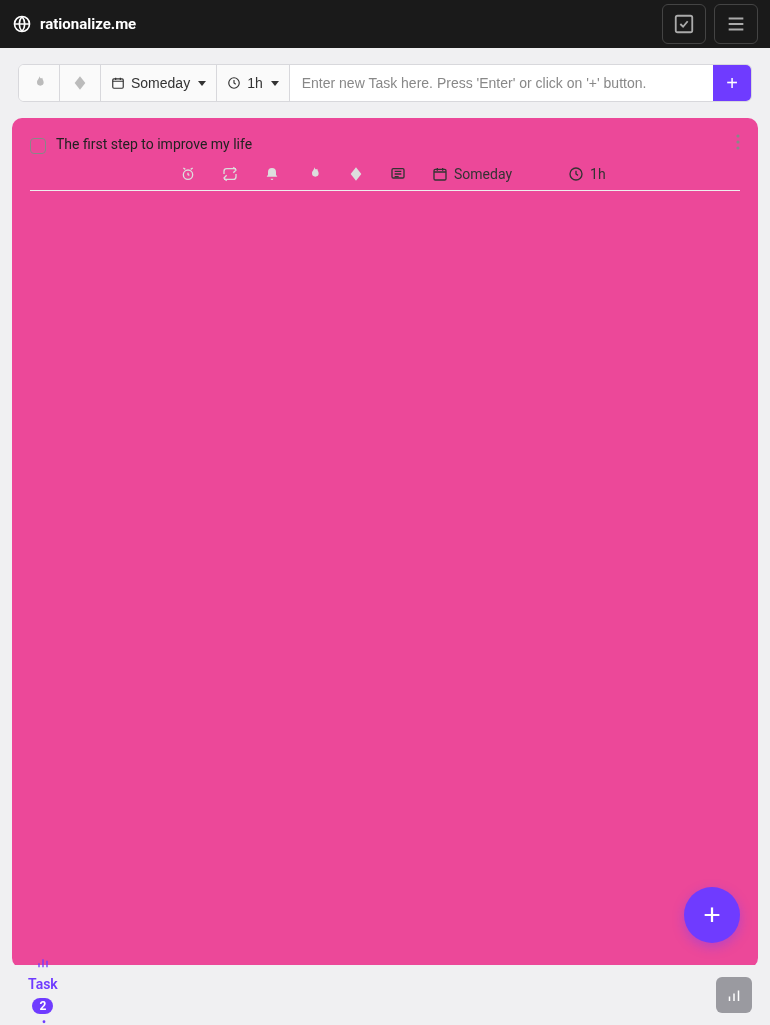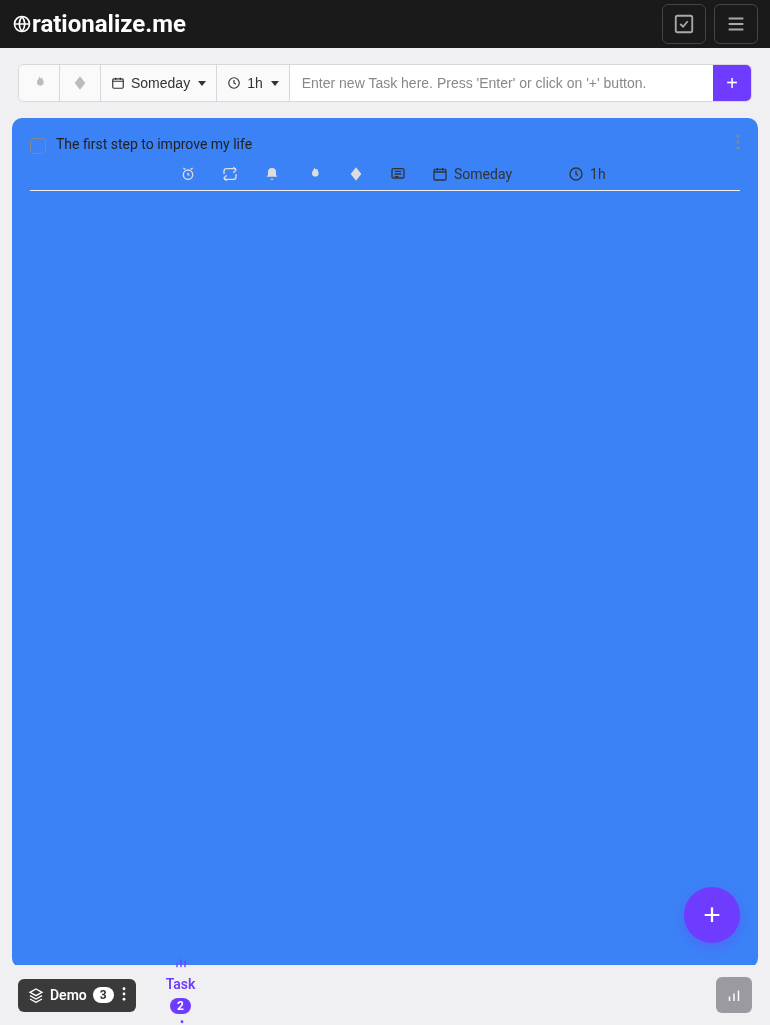--- a/index.html
+++ b/index.html
@@ -17,23 +17,24 @@
   background: #1a1a1a;
   height: 48px;
   display: flex;
   align-items: center;
   justify-content: space-between;
   padding: 0 12px;
 }
 .brand {
   display: flex;
   align-items: center;
+  gap: 8px;
   color: #fff;
   font-weight: 700;
-  font-size: 24px;
+  font-size: 15px;
 }
 .brand-icon {
   width: 20px; height: 20px;
   display: flex; align-items: center; justify-content: center;
 }
 .header-right { display: flex; gap: 8px; }
 .header-btn {
   width: 44px; height: 40px;
   border: 1px solid #444;
   border-radius: 6px;
@@ -83,21 +84,21 @@
   border: none;
   color: #fff;
   font-size: 20px;
   cursor: pointer;
   display: flex; align-items: center; justify-content: center;
 }
 
 
 .tasks {
   margin: 16px 12px;
-  background: #3b82f6;
+  background: #ec4899;
   border-radius: 10px;
   padding: 12px 18px;
   min-height: 850px;
   position: relative;
 }
 .task-row {
   display: flex;
   align-items: flex-start;
   gap: 10px;
   padding: 6px 0 8px 0;
@@ -334,34 +335,20 @@
       <span>1h</span>
     </span>
   </div>
 </div>
 
 <button class="fab">
   <span>+</span>
 </button>
 
 <div class="bottom">
-  <div class="pill dark">
-    <svg width="16" height="16" viewBox="0 0 24 24" fill="none" stroke="#fff" stroke-width="2">
-      <path d="M12 3l9 5-9 5-9-5 9-5zM3 13l9 5 9-5M3 18l9 5 9-5"></path>
-    </svg>
-    <span>Demo</span>
-    <span class="badge">3</span>
-    <span class="pill-menu">
-      <svg width="4" height="14" viewBox="0 0 4 16" fill="#fff">
-          <circle cx="2" cy="2" r="1.6"></circle>
-          <circle cx="2" cy="8" r="1.6"></circle>
-          <circle cx="2" cy="14" r="1.6"></circle>
-        </svg>
-    </span>
-  </div>
 
 
   <div class="pill accent">
     <svg width="16" height="16" viewBox="0 0 24 24" fill="none" stroke="#6f3bff" stroke-width="2">
       <path d="M6 20v-6M12 20V8M18 20v-10"></path>
     </svg>
     <span>Task</span>
     <span class="badge">2</span>
     <span class="pill-menu">
       <svg width="4" height="14" viewBox="0 0 4 16" fill="#6f3bff">

